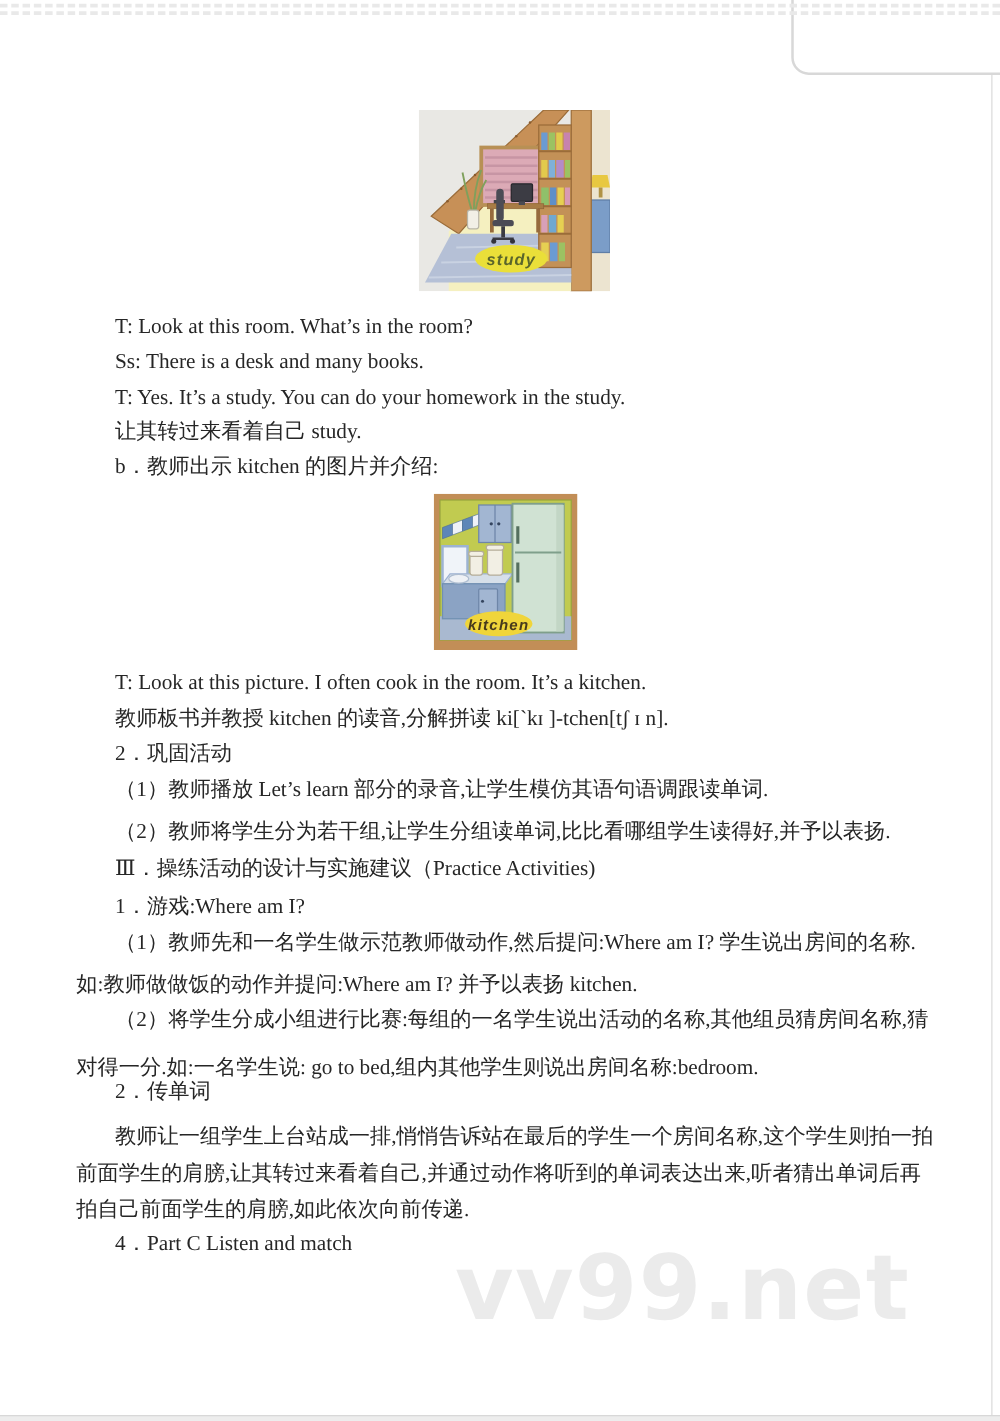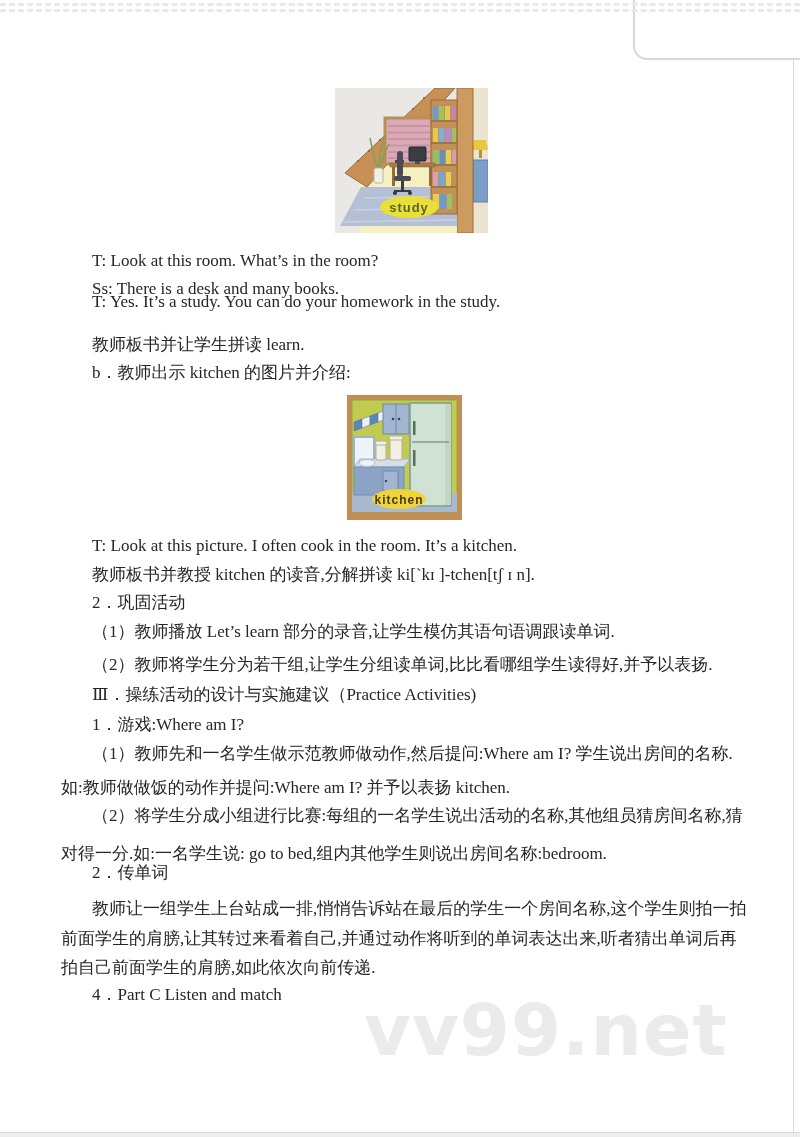--- a/index.html
+++ b/index.html
@@ -7,21 +7,21 @@
         font-family:"Liberation Serif","DejaVu Serif",serif;}
   .dot-row{position:absolute;left:0;width:800px;height:0;border-top:3px dashed #e9e9e9;z-index:6;}
   .float-card{position:absolute;top:-16px;left:633px;right:-5px;height:72px;background:#ffffff;
         border:2px solid #d8d8d8;border-bottom-left-radius:14px;z-index:4;}
   .page-edge-right{position:absolute;left:793px;top:57px;height:1075px;width:1px;background:#dcdcdc;z-index:3;}
   .bottom-strip{position:absolute;left:0;top:1132px;width:800px;height:5px;background:#ededed;
         border-top:1px solid #d8d8d8;box-sizing:border-box;z-index:5;}
   .ln{position:absolute;left:61px;white-space:nowrap;z-index:3;
       font-size:17px;line-height:22px;color:#262626;}
   .ln.ind{left:92px;text-align:center;}
-  .illus{position:absolute;z-index:2;}
+  .illus{position:absolute;z-index:2;font-style:italic;}
   .illus svg{display:block;}
   .watermark{position:absolute;left:364px;top:988px;z-index:1;
       font-family:"DejaVu Sans","Liberation Sans",sans-serif;font-weight:bold;
       font-size:72px;letter-spacing:1px;color:#ebebeb;}
 </style>
 </head>
 <body>
 
 <div class="page">
 
@@ -150,22 +150,22 @@
         <rect x="66" y="26" width="2.5" height="14" fill="#55705f"></rect>
         <rect x="66" y="55" width="2.5" height="16" fill="#55705f"></rect>
       </g>
       <ellipse cx="52" cy="104" rx="27" ry="10" fill="#f0d53a"></ellipse>
       <text x="52" y="109" text-anchor="middle" font-size="12" font-weight="bold" letter-spacing="1" font-family="Liberation Sans, sans-serif" fill="#47391c">kitchen</text>
     </svg>
   </div>
 
   <div class="ln ind" style="top:250px">T: Look at this room. What’s in the room?</div>
   <div class="ln ind" style="top:278px">Ss: There is a desk and many books.</div>
-  <div class="ln ind" style="top:291px">T: Yes. It’s a study. You can do your homework in the study.</div>
-  <div class="ln ind" style="top:334px">教师板书并让学生拼读 learn.</div>
+  <div class="ln ind" style="top:307px">T: Yes. It’s a study. You can do your homework in the study.</div>
+  <div class="ln ind" style="top:334px">让其转过来看着自己 study.</div>
   <div class="ln ind" style="top:362px">b．教师出示 kitchen 的图片并介绍:</div>
   <div class="ln ind" style="top:535px">T: Look at this picture. I often cook in the room. It’s a kitchen.</div>
   <div class="ln ind" style="top:564px">教师板书并教授 kitchen 的读音,分解拼读 ki[`kɪ ]-tchen[tʃ ɪ n].</div>
   <div class="ln ind" style="top:592px">2．巩固活动</div>
   <div class="ln ind" style="top:621px">（1）教师播放 Let’s learn 部分的录音,让学生模仿其语句语调跟读单词.</div>
   <div class="ln ind" style="top:654px">（2）教师将学生分为若干组,让学生分组读单词,比比看哪组学生读得好,并予以表扬.</div>
   <div class="ln ind" style="top:684px">Ⅲ．操练活动的设计与实施建议（Practice Activities)</div>
   <div class="ln ind" style="top:714px">1．游戏:Where am I?</div>
   <div class="ln ind" style="top:743px">（1）教师先和一名学生做示范教师做动作,然后提问:Where am I? 学生说出房间的名称.</div>
   <div class="ln" style="top:777px">如:教师做做饭的动作并提问:Where am I? 并予以表扬 kitchen.</div>

